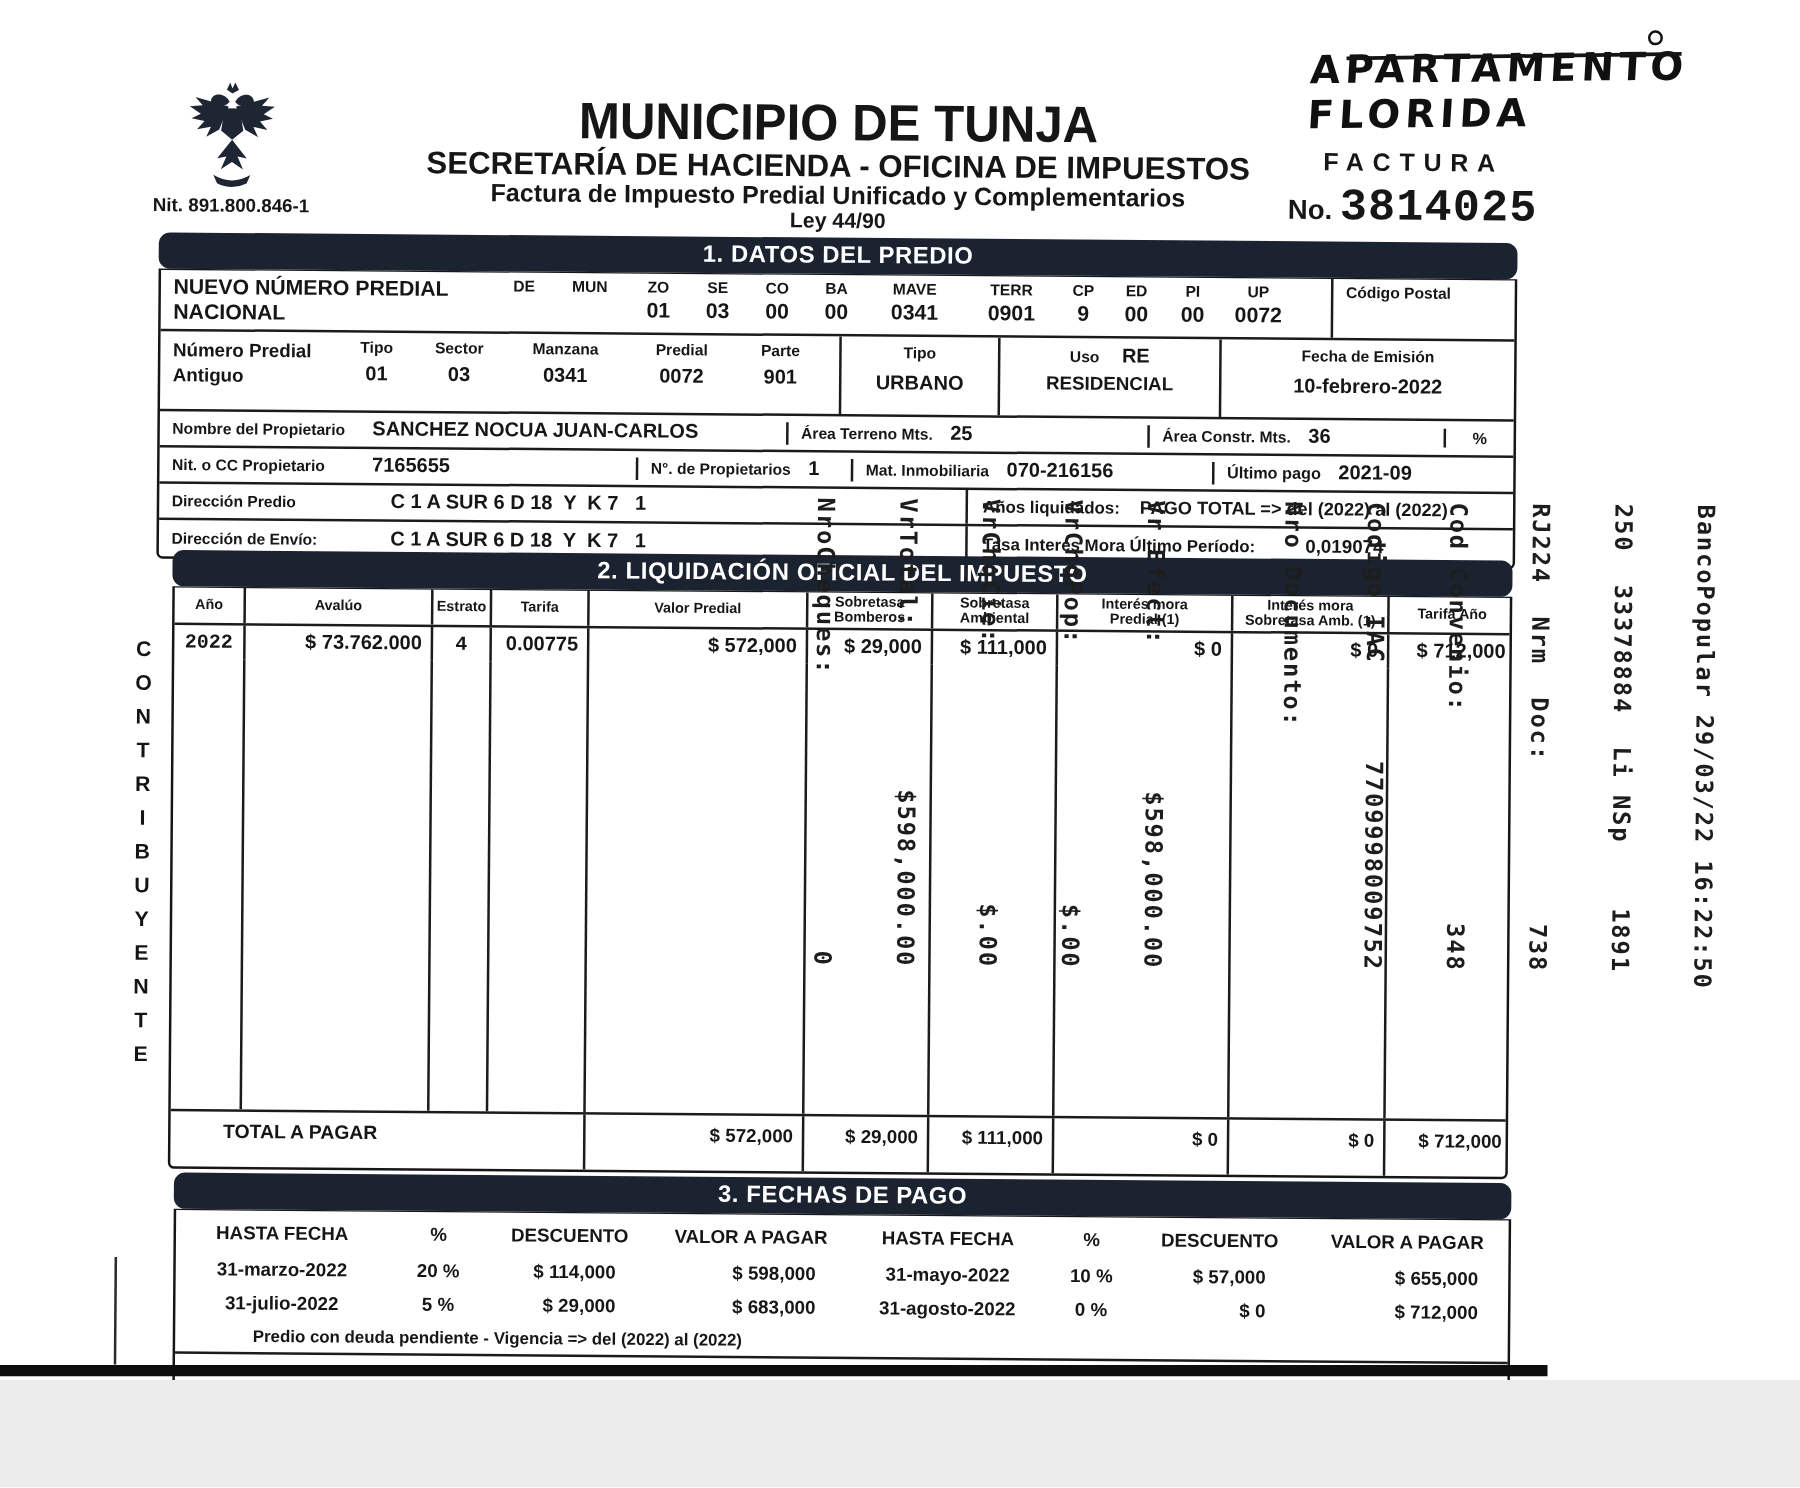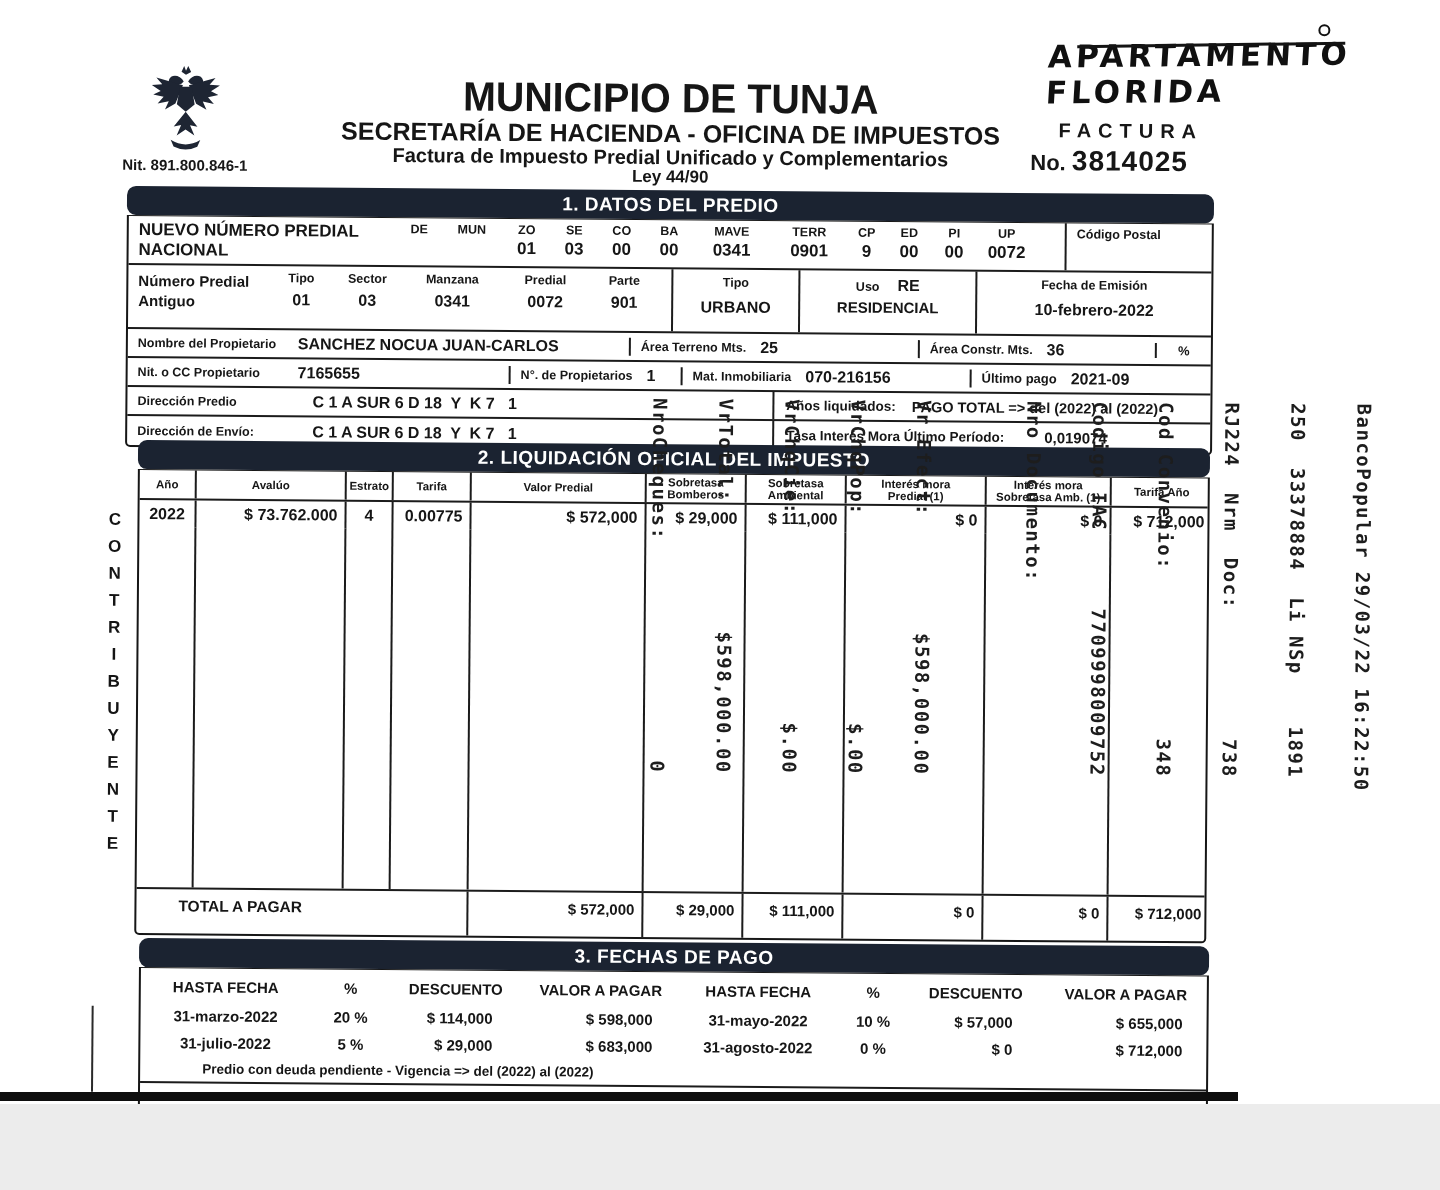--- a/index.html
+++ b/index.html
@@ -20,21 +20,21 @@
   
   .crest{left:148px;top:64px;}
   .nit{left:122px;top:156px;font-size:15px;font-weight:700;}
   .head-center{left:340px;top:72px;width:660px;text-align:center;}
   .h-title{font-size:41px;font-weight:700;letter-spacing:0;transform:scaleX(.96);line-height:44px;}
   .h-sub1{font-size:25px;font-weight:700;line-height:27px;}
   .h-sub2{font-size:20px;font-weight:700;line-height:21px;}
   .h-law{font-size:17px;font-weight:700;line-height:18px;}
   .factura-lbl{left:1058px;top:112px;font-size:20px;font-weight:700;letter-spacing:7px;}
   .factura-no{left:1030px;top:138px;font-size:22px;font-weight:700;}
-  .factura-no .num{font-size:28px;letter-spacing:1px;}
+  .factura-no .num{font-size:36px;letter-spacing:1px;font-family:Liberation Mono, monospace;}
 
   
   .bar{height:29px;background:#1b2331;border-radius:9px;color:#fff;display:flex;
        align-items:center;justify-content:center;font-weight:700;font-size:19px;letter-spacing:.5px;}
   .boxbody{border:2px solid #161616;border-top-width:1.5px;background:#fff;border-radius:0 0 5px 5px;}
 
   
   .box1{left:127px;top:186px;width:1087px;}
   .row{display:flex;border-bottom:2px solid #1b1b1b;}
   .row:last-child{border-bottom:none;}
@@ -78,21 +78,21 @@
 
   
   .box2{left:140px;top:440px;width:1072px;}
   .s2g{display:grid;grid-template-columns:55px 150px 47px 78px 175px 100px 100px 140px 125px 102px;}
   .s2g>div{border-left:2px solid #1b1b1b;}
   .s2g>div:first-child{border-left:none;}
   .s2head{height:28px;border-bottom:2px solid #1b1b1b;}
   .s2head .hcell{font-size:11.5px;font-weight:700;text-align:center;display:flex;flex-direction:column;justify-content:center;line-height:12px;}
   .s2data{height:27px;}
   .s2data>div{font-size:16px;font-weight:700;display:flex;align-items:center;justify-content:flex-end;padding-right:7px;box-sizing:border-box;}
-  .s2data>div.ctr{justify-content:center;padding-right:0;}
+  .s2data>div.ctr{justify-content:center;padding-right:0;font-family:Liberation Mono, monospace;}
   .s2empty{height:360px;}
   .s2total{height:44px;border-top:2px solid #1b1b1b;}
   .s2total>div{font-size:15px;font-weight:700;display:flex;align-items:flex-start;justify-content:flex-end;padding:8px 7px 0 0;box-sizing:border-box;}
   .s2total .tlbl{grid-column:1 / span 4;justify-content:flex-start;padding-left:42px;border-left:none;font-size:15.5px;}
 
   
   .receipt{left:1421px;top:394px;transform:rotate(90deg);transform-origin:0 0;
            font-family:"DejaVu Sans Mono",monospace;font-size:19px;line-height:22px;
            letter-spacing:1.5px;font-weight:700;color:#1d1d1d;white-space:pre;}
 

